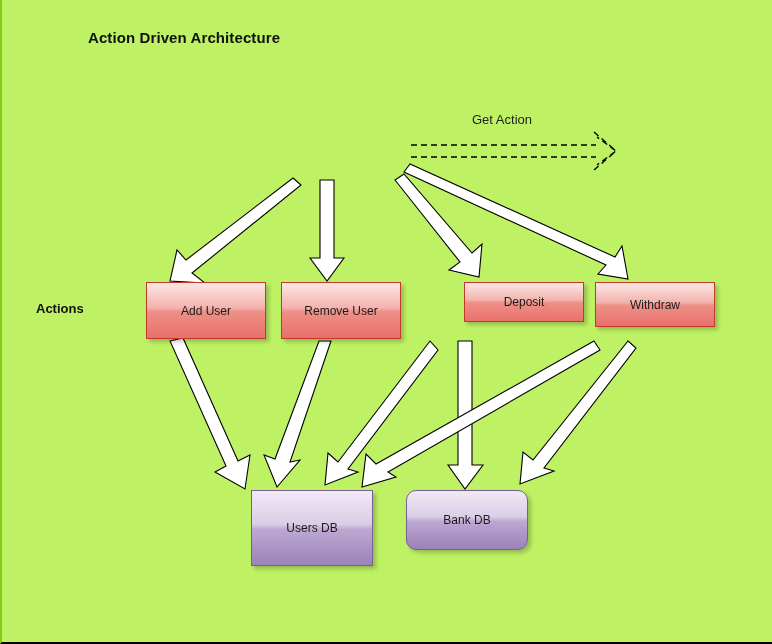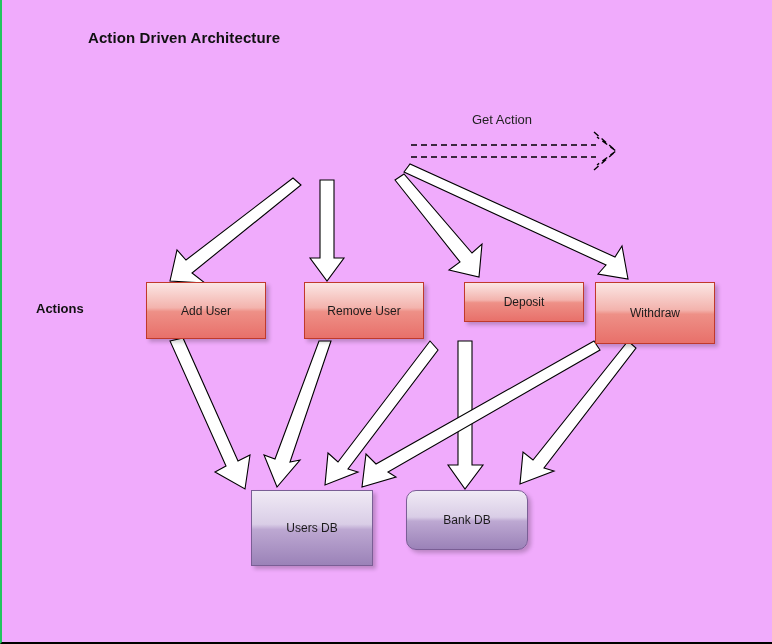--- a/index.html
+++ b/index.html
@@ -1,18 +1,18 @@
 <!DOCTYPE html>
 <html><head>
 <meta charset="utf-8">
 <style>
   html,body{margin:0;padding:0;background:#ffffff;}
   body{width:772px;height:644px;font-family:"Liberation Sans",sans-serif;}
-  #canvas{position:relative;width:772px;height:644px;background:#f0abfc;
-          border-left:2px solid #22c55e;border-bottom:2px solid #000;
+  #canvas{position:relative;width:772px;height:644px;background:#bef264;
+          border-left:2px solid #84cc16;border-bottom:2px solid #000;
           box-sizing:border-box;overflow:hidden;}
   #title{position:absolute;left:86px;top:29px;font-size:15px;font-weight:bold;color:#111;letter-spacing:.1px;}
   #actions-label{position:absolute;left:34px;top:301px;font-size:13px;font-weight:bold;color:#111;}
   #getaction-label{position:absolute;left:470px;top:112px;font-size:13px;color:#222;}
 
   .node{position:absolute;box-sizing:border-box;display:flex;align-items:center;
         justify-content:center;font-size:12px;color:#1b1b1b;
         box-shadow:3px 3px 4px rgba(0,0,0,.22);}
   .node span{position:relative;z-index:2;pointer-events:none;}
 
@@ -63,29 +63,29 @@
     <polyline class="dash" points="592,132 614,151 595,137"></polyline>
     <polyline class="dash" points="592,170 614,151 595,165"></polyline>
   </svg>
 
 
 
   <div class="node red" style="left:116px;top:282px;width:120px;height:57px;">
     <span>Add User</span>
   </div>
 
-  <div class="node red" style="left:274px;top:282px;width:120px;height:57px;">
+  <div class="node red" style="left:251px;top:282px;width:120px;height:57px;">
     <span>Remove User</span>
   </div>
 
   <div class="node red" style="left:434px;top:282px;width:120px;height:40px;">
     <span>Deposit</span>
   </div>
 
-  <div class="node red" style="left:565px;top:282px;width:120px;height:62px;">
+  <div class="node red" style="left:565px;top:282px;width:120px;height:45px;">
     <span>Withdraw</span>
   </div>
 
   <div class="node purple" style="left:249px;top:490px;width:122px;height:76px;">
     <span>Users DB</span>
   </div>
 
   <div class="node purple" style="left:404px;top:490px;width:122px;height:60px;border-radius:10px;">
     <span>Bank DB</span>
   </div>

